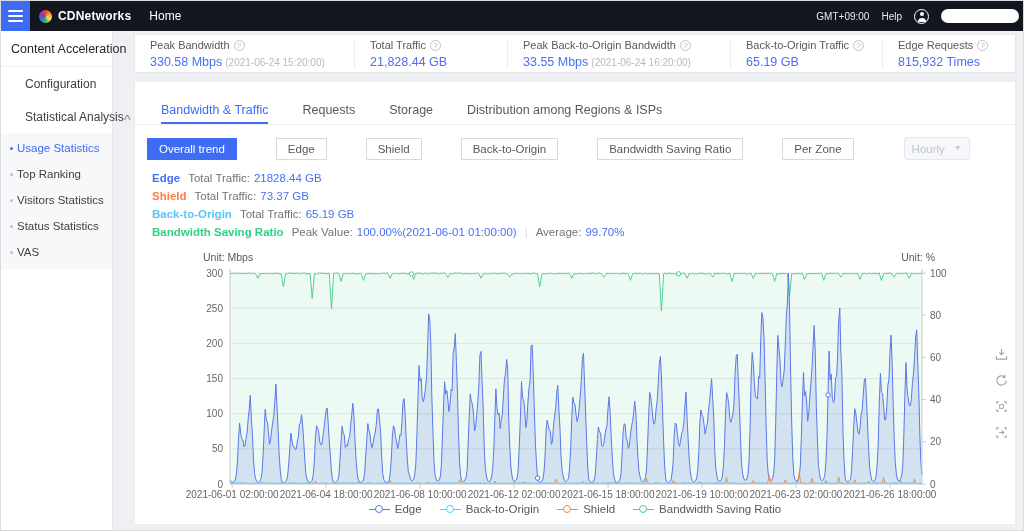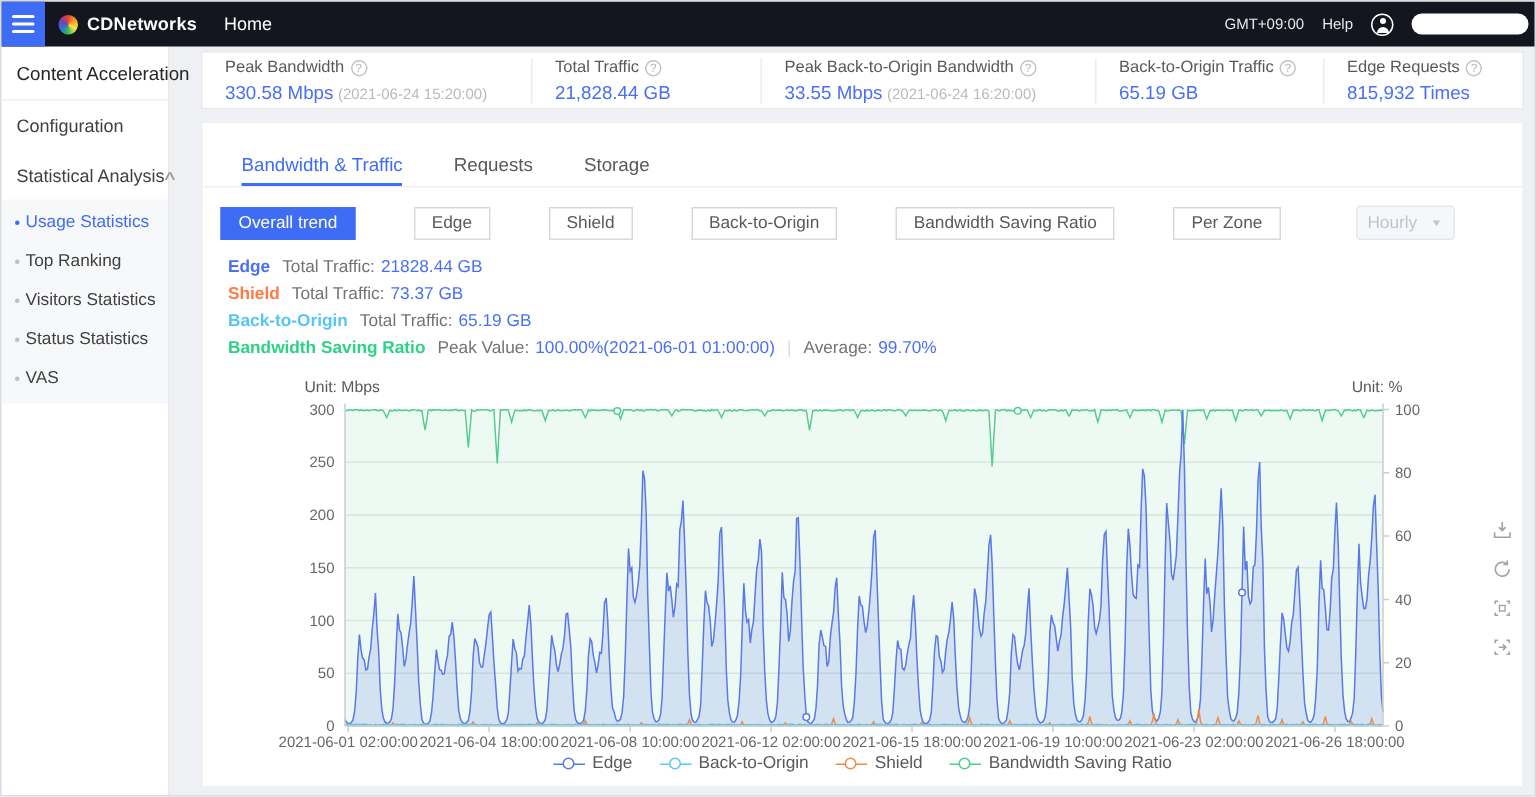--- a/index.html
+++ b/index.html
@@ -21,21 +21,21 @@
   .top-nav { color:#fff; font-size:12px; margin-left:18px; cursor:pointer;}
   .top-right { margin-left:auto; display:flex; align-items:center; gap:12px; padding-right:6px;}
   .tz, .help { color:#e8e8e8; font-size:10px; cursor:pointer;}
   .avatar { width:15px; height:15px; border:1px solid #fff; border-radius:50%; position:relative; cursor:pointer;}
   .avatar::before { content:""; position:absolute; top:2px; left:4.5px; width:4px; height:4px; background:#fff; border-radius:50%;}
   .avatar::after { content:""; position:absolute; bottom:1px; left:2.5px; width:8px; height:4px; background:#fff; border-radius:4px 4px 0 0;}
   .search-box { width:78px; height:14px; background:#fff; border-radius:7px; border:none; outline:none; font-size:10px; padding:0 8px; color:#333;}
   
   .sidebar { position:absolute; top:30px; left:0; bottom:0; width:112px; background:#fff; border-right:1px solid #e7e7e7; font-size:12px;}
   .sidebar-title { padding:11px 10px 10px; color:#262626; font-size:12.5px; border-bottom:1px solid #efefef; white-space:nowrap;}
-  .side-item { padding:10px 10px 9px; color:#404040; cursor:pointer; display:flex; justify-content:space-between; align-items:center; white-space:nowrap;}
+  .side-item { padding:10px 24px 9px; color:#404040; cursor:pointer; display:flex; justify-content:space-between; align-items:center; white-space:nowrap;}
   .side-item .chev { color:#9a9a9a; font-size:9px; transform:scaleX(1.6);}
   .submenu { background:#f7f8fa; padding:2px 0 4px;}
   .sub-item { padding:7px 6px 7px 16px; color:#404040; cursor:pointer; position:relative; white-space:nowrap; font-size:11.5px;}
   .sub-item::before { content:""; position:absolute; left:9px; top:12px; width:3px; height:3px; border-radius:50%; background:#bfbfbf;}
   .sub-item.active { color:#3f6cf4;}
   .sub-item.active::before { background:#3f6cf4;}
   
   .main { position:absolute; top:30px; left:112px; right:0; bottom:0;}
   .stats-card { position:absolute; top:3px; left:21px; width:882px; height:39px; background:#fff; border:1px solid #e9e9e9; display:flex; align-items:center;}
   .stat { padding:0 0 0 15px; height:30px; display:flex; flex-direction:column; justify-content:space-between;}
@@ -155,20 +155,21 @@
       <span class="stat-value"><span>815,932 Times</span></span>
     </div>
   </div>
 
   <div class="panel">
 
     <div class="tabs">
       <span class="tab active">Bandwidth &amp; Traffic</span>
       <span class="tab">Requests</span>
       <span class="tab">Storage</span>
+      <span class="tab">Distribution among Regions &amp; ISPs</span>
     </div>
 
     <div class="subtabs">
       <span class="stb active">Overall trend</span>
       <span class="stb">Edge</span>
       <span class="stb">Shield</span>
       <span class="stb">Back-to-Origin</span>
       <span class="stb">Bandwidth Saving Ratio</span>
       <span class="stb">Per Zone</span>
       <span class="interval">

